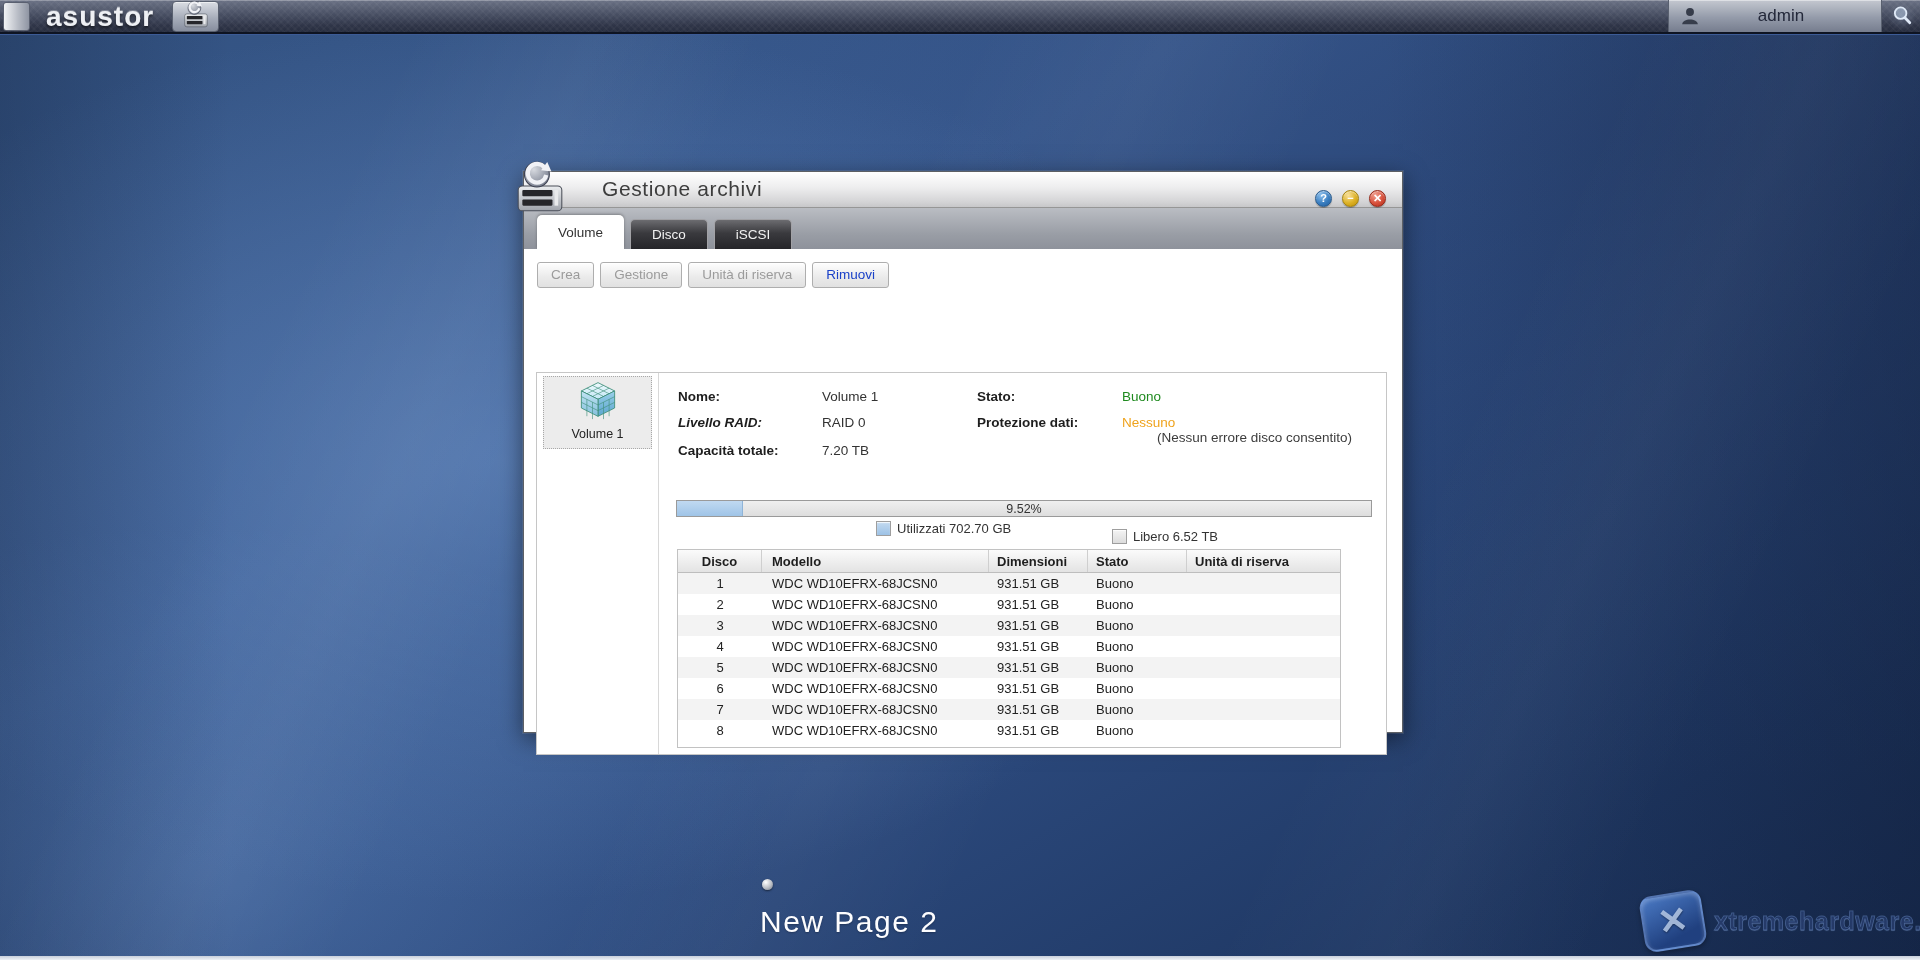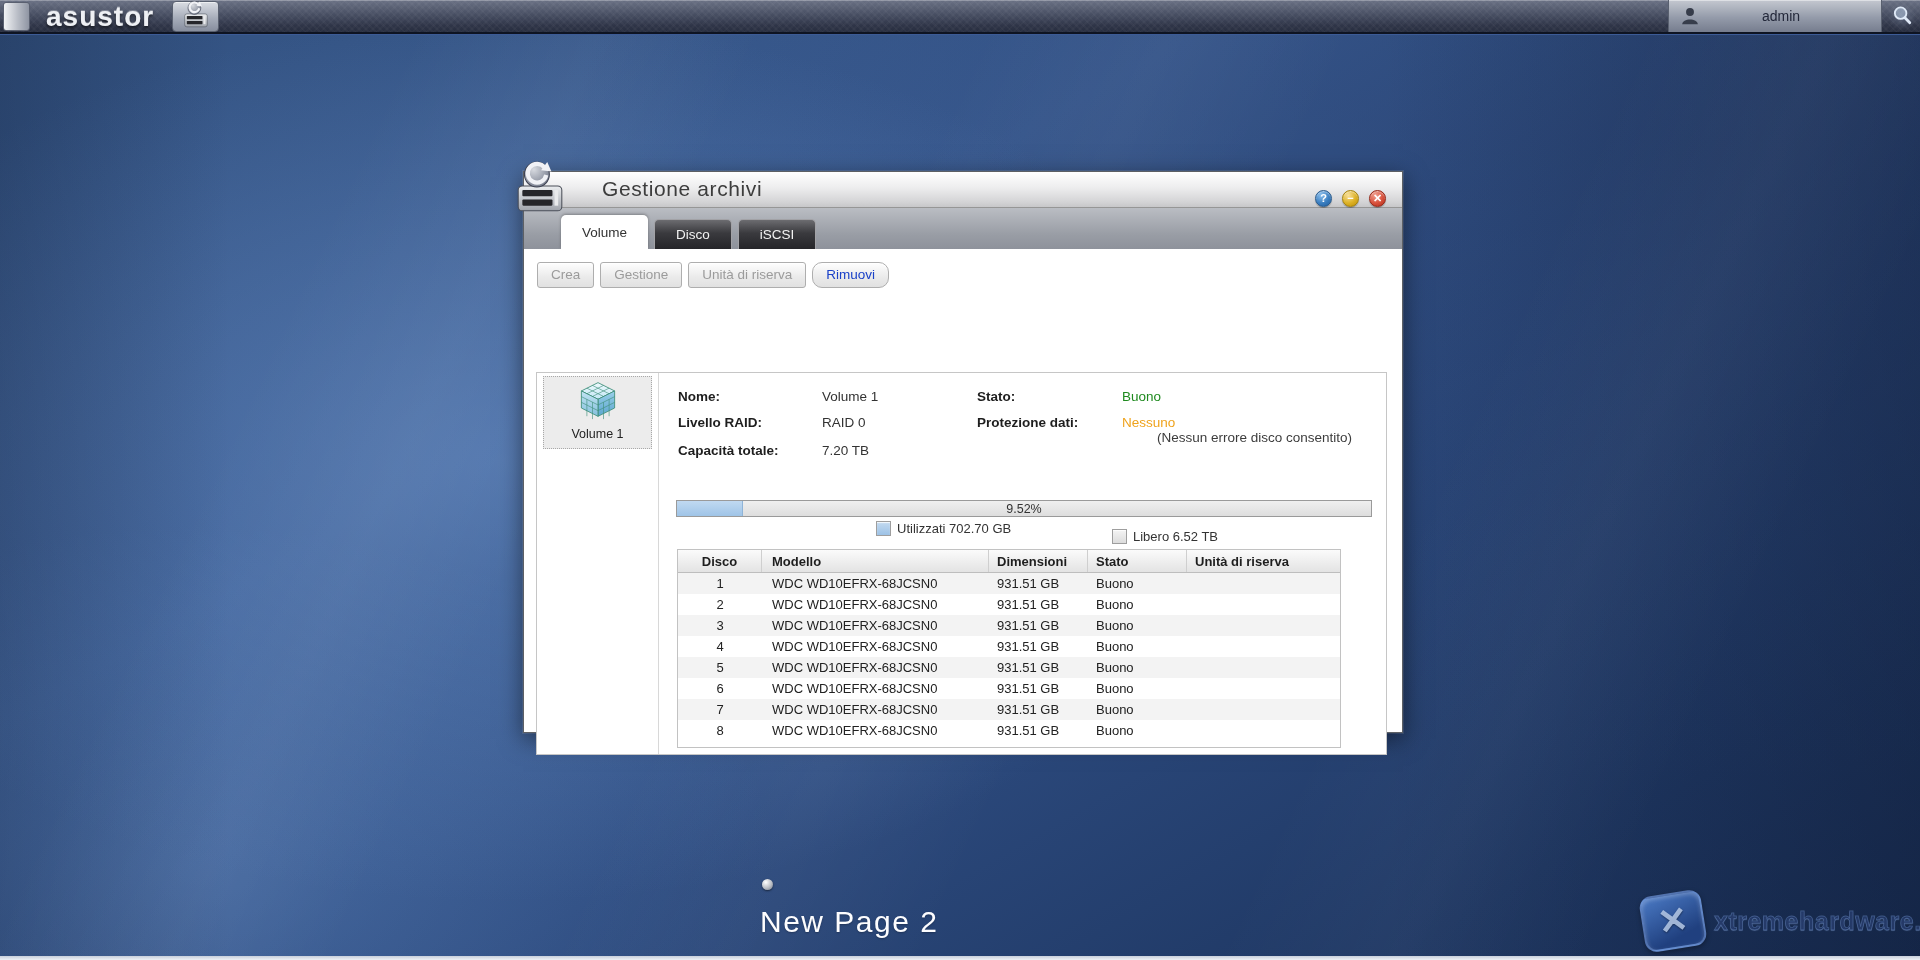--- a/index.html
+++ b/index.html
@@ -64,21 +64,21 @@
   .taskbar-btn { position:absolute; left:172px; top:1px; width:47px; height:31px; border-radius:4px;
     background: linear-gradient(#dadde3, #a7adba 55%, #878e9e);
     border:1px solid #59606f; display:flex; align-items:center; justify-content:center;
     box-shadow: inset 0 1px 0 rgba(255,255,255,.55); cursor:pointer; }
   .user-menu { position:absolute; right:38px; top:0; width:214px; height:32px;
     background: linear-gradient(#c4c8d0, #949baa 55%, #767d8e);
     border-left:1px solid #59606f; border-right:1px solid #59606f;
     display:flex; align-items:center; cursor:pointer;
     box-shadow: inset 0 1px 0 rgba(255,255,255,.45); }
   .user-menu .uicon { margin-left:10px; display:flex; }
-  .user-name { flex:1; text-align:center; font-size:14px; color:#23283a; padding-right:20px; }
+  .user-name { flex:1; text-align:center; font-size:17px; color:#23283a; padding-right:20px; }
   .search-btn { position:absolute; right:2px; top:3px; width:32px; height:28px;
     display:flex; align-items:center; justify-content:center; cursor:pointer;
     background: radial-gradient(circle, rgba(195,215,245,.18), transparent 65%); border-radius:50%; }
 
   
   .window { position:absolute; left:523px; top:171px; width:880px; height:562px; z-index:10;
     background:#b91c1c; border:1px solid #5d6065;
     box-shadow: 0 6px 22px rgba(0,0,0,.5), 0 0 0 1px rgba(255,255,255,.12); }
 
   .titlebar { position:absolute; top:0; left:0; right:0; height:36px;
@@ -92,21 +92,21 @@
     box-shadow: 0 1px 1px rgba(0,0,0,.3), inset 0 1px 1px rgba(255,255,255,.5); }
   .ctrl-help  { background: radial-gradient(circle at 35% 28%, #8cc0ee, #3a7ec0 55%, #1d5a9a); border:1px solid #27598c; }
   .ctrl-min   { background: radial-gradient(circle at 35% 28%, #f8e09a, #ddb125 55%, #bd8f08); border:1px solid #a5820a; }
   .ctrl-close { background: radial-gradient(circle at 35% 28%, #f0a090, #d8513c 55%, #b02a18); border:1px solid #962414; }
 
   .tabstrip { position:absolute; top:36px; left:0; right:0; height:41px;
     background: linear-gradient(#babdc3, #999da5 65%, #8e929b);
     display:flex; align-items:flex-end; padding-left:13px; }
   .tab { padding:0 21px; border-radius:5px 5px 0 0; font-size:13.5px; margin-right:6px; cursor:pointer; }
   .tab.active { background:#fff; color:#333; height:34px; line-height:35px;
-    box-shadow: 0 -1px 3px rgba(0,0,0,.3); margin-left: 24px; }
+    box-shadow: 0 -1px 3px rgba(0,0,0,.3); }
   .tab.inactive { background: linear-gradient(#6c6c70, #3a3a3e 45%, #252529); color:#f2f2f2;
     height:30px; line-height:29px; border:1px solid #a2a2a6; border-bottom:none; }
 
   .content { position:absolute; top:77px; left:0; right:0; bottom:0; background:#fff; }
 
   .toolbar { position:absolute; top:13px; left:13px; display:flex; gap:6px; }
   .btn { height:26px; line-height:24px; padding:0 13px; border:1px solid #aeaeae; border-radius:3px;
     background: linear-gradient(#fefefe, #eaeaea 60%, #e1e1e1); font-size:13.5px; cursor:pointer;
     box-shadow: inset 0 1px 0 #fff; color:#333; }
   .btn.disabled { color:#9b9b9b; cursor:default; }
@@ -238,21 +238,21 @@
     <div class="tab active">Volume</div>
     <div class="tab inactive">Disco</div>
     <div class="tab inactive">iSCSI</div>
   </div>
 
   <div class="content">
     <div class="toolbar">
       <div class="btn disabled">Crea</div>
       <div class="btn disabled">Gestione</div>
       <div class="btn disabled">Unità di riserva</div>
-      <div class="btn primary" style="color: rgb(26, 65, 200); border-radius: 10px;">Rimuovi</div>
+      <div class="btn primary" style="color: rgb(26, 65, 200);">Rimuovi</div>
     </div>
 
     <div class="panel">
       <div class="sidebar">
         <div class="volume-item">
           <svg width="42" height="42" viewBox="0 0 48 48">
             <defs>
               <linearGradient id="cubeT" x1="0" y1="0" x2="0" y2="1">
                 <stop offset="0" stop-color="#f0fafd"></stop>
                   <stop offset="1" stop-color="#c3e6f5"></stop>
@@ -279,21 +279,21 @@
           </svg>
           <div class="vlabel">Volume 1</div>
         </div>
       </div>
 
       <div class="d-label" style="left:141px; top:16px;">Nome:</div>
       <div class="d-value" style="left:285px; top:16px;">Volume 1</div>
       <div class="d-label" style="left:440px; top:16px;">Stato:</div>
       <div class="d-value" style="left: 585px; top: 16px; color: rgb(31, 138, 31);">Buono</div>
 
-      <div class="d-label" style="left:141px; top:42px;">Livello RAID:</div>
+      <div class="d-label" style="left:141px; top:42px;font-style:italic;">Livello RAID:</div>
       <div class="d-value" style="left:285px; top:42px;">RAID 0</div>
       <div class="d-label" style="left:440px; top:42px;">Protezione dati:</div>
       <div class="d-value" style="left: 585px; top: 42px; color: rgb(239, 163, 29);">Nessuno</div>
       <div class="d-note" style="left:572px; top:57px;margin-left:48px;">(Nessun errore disco consentito)</div>
 
       <div class="d-label" style="left:141px; top:70px;">Capacità totale:</div>
       <div class="d-value" style="left:285px; top:70px;">7.20 TB</div>
 
       <div class="usage-bar">
         <div class="usage-fill" style="width: 9.52%;"></div>

